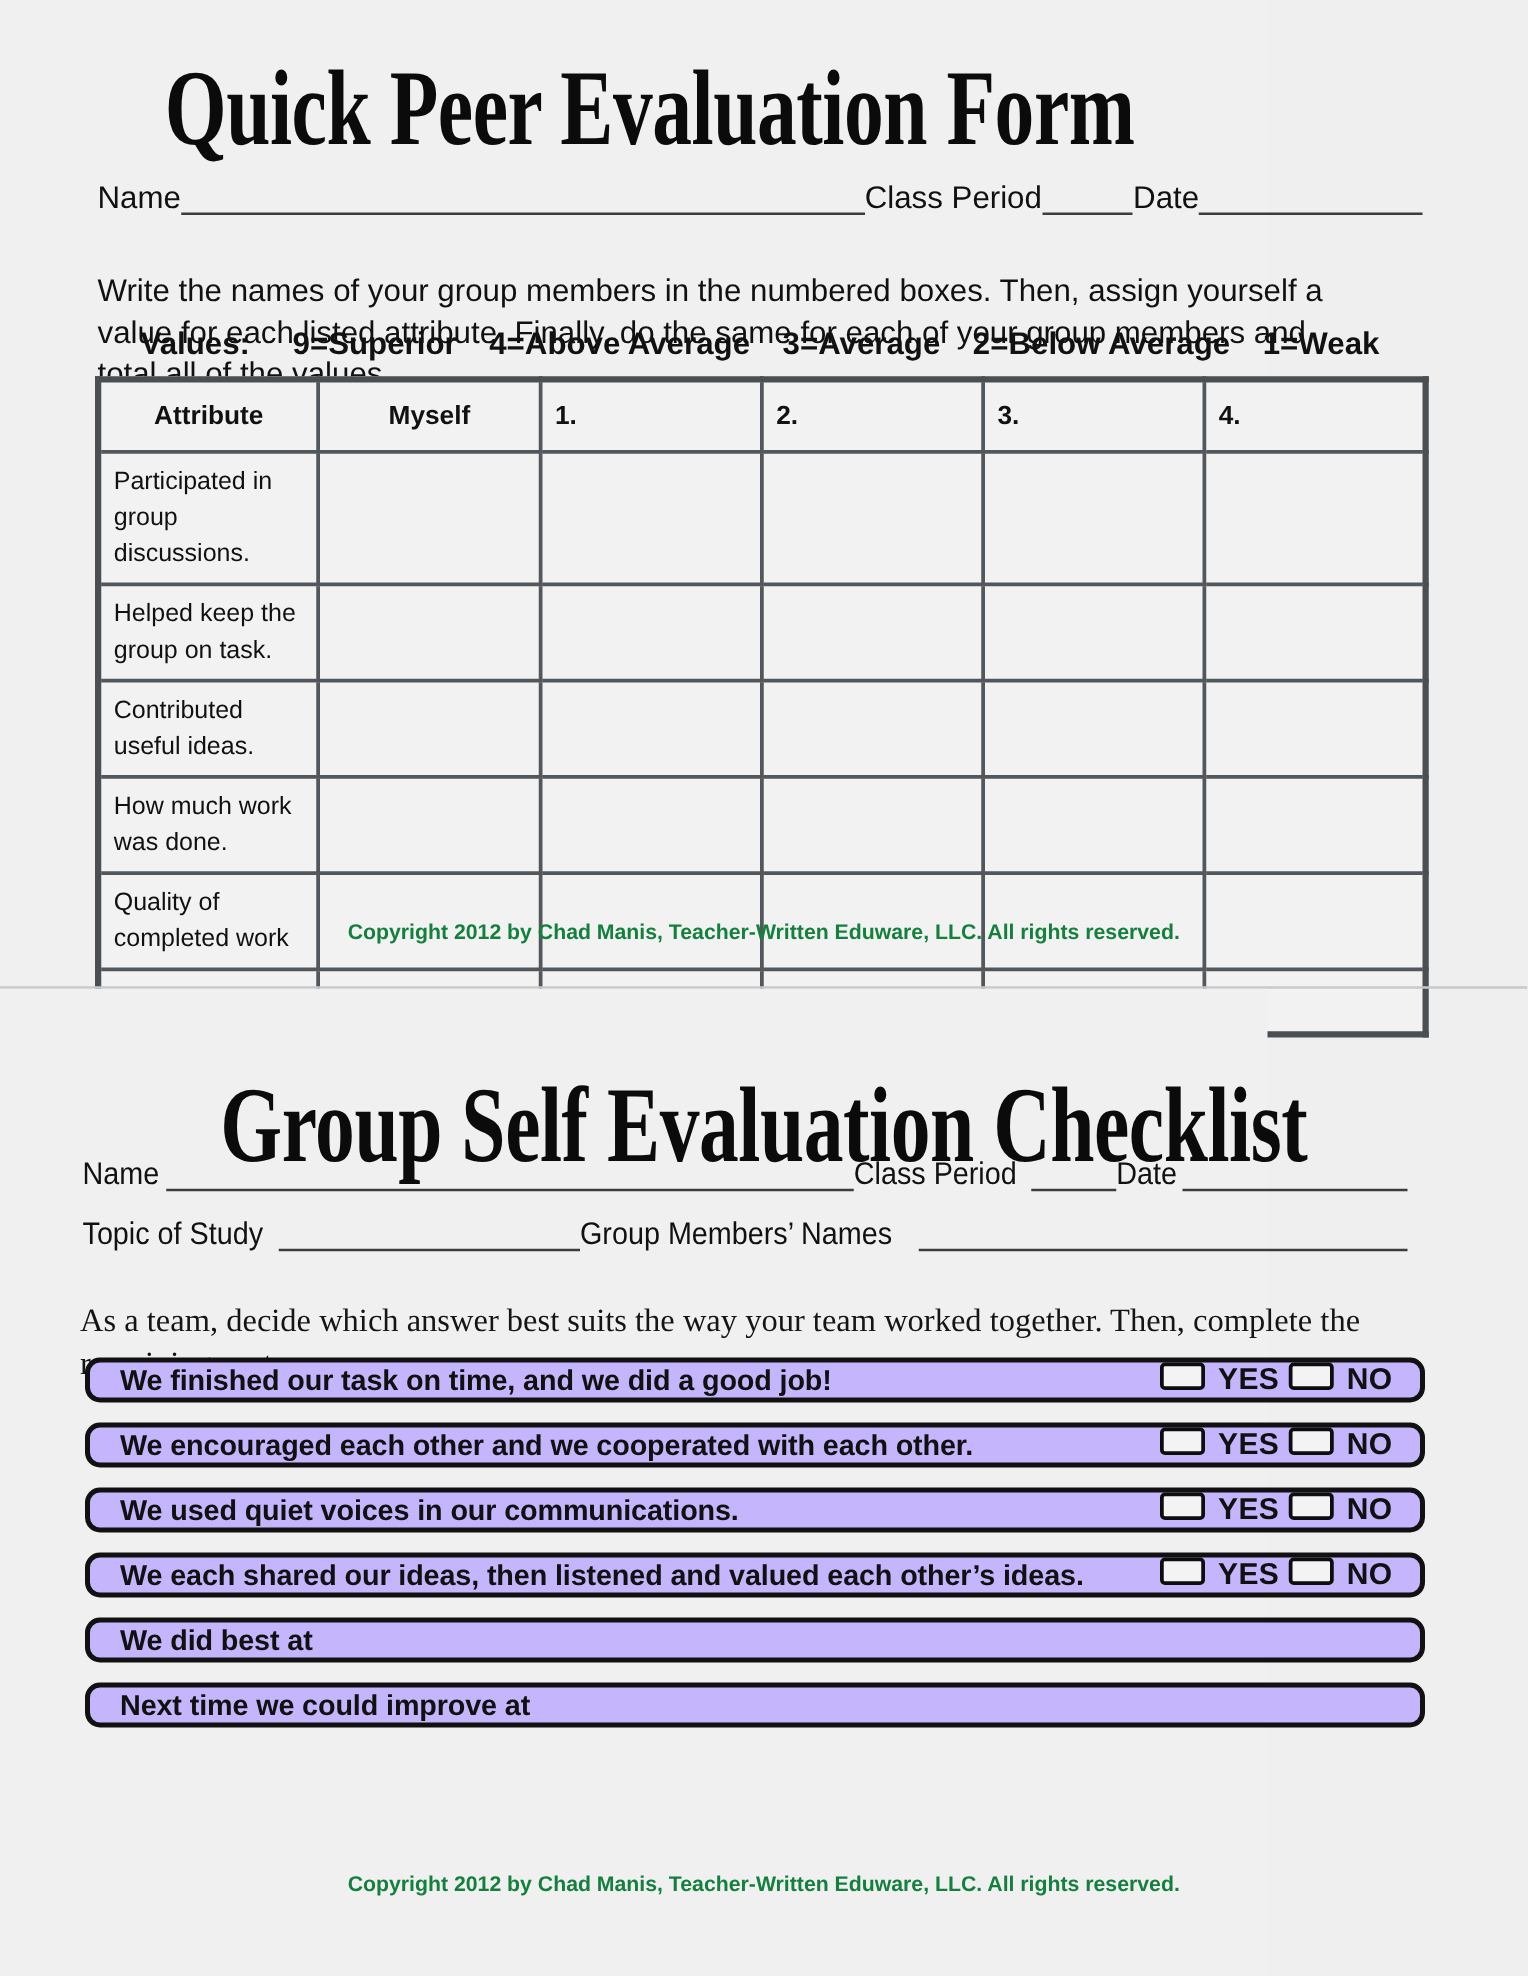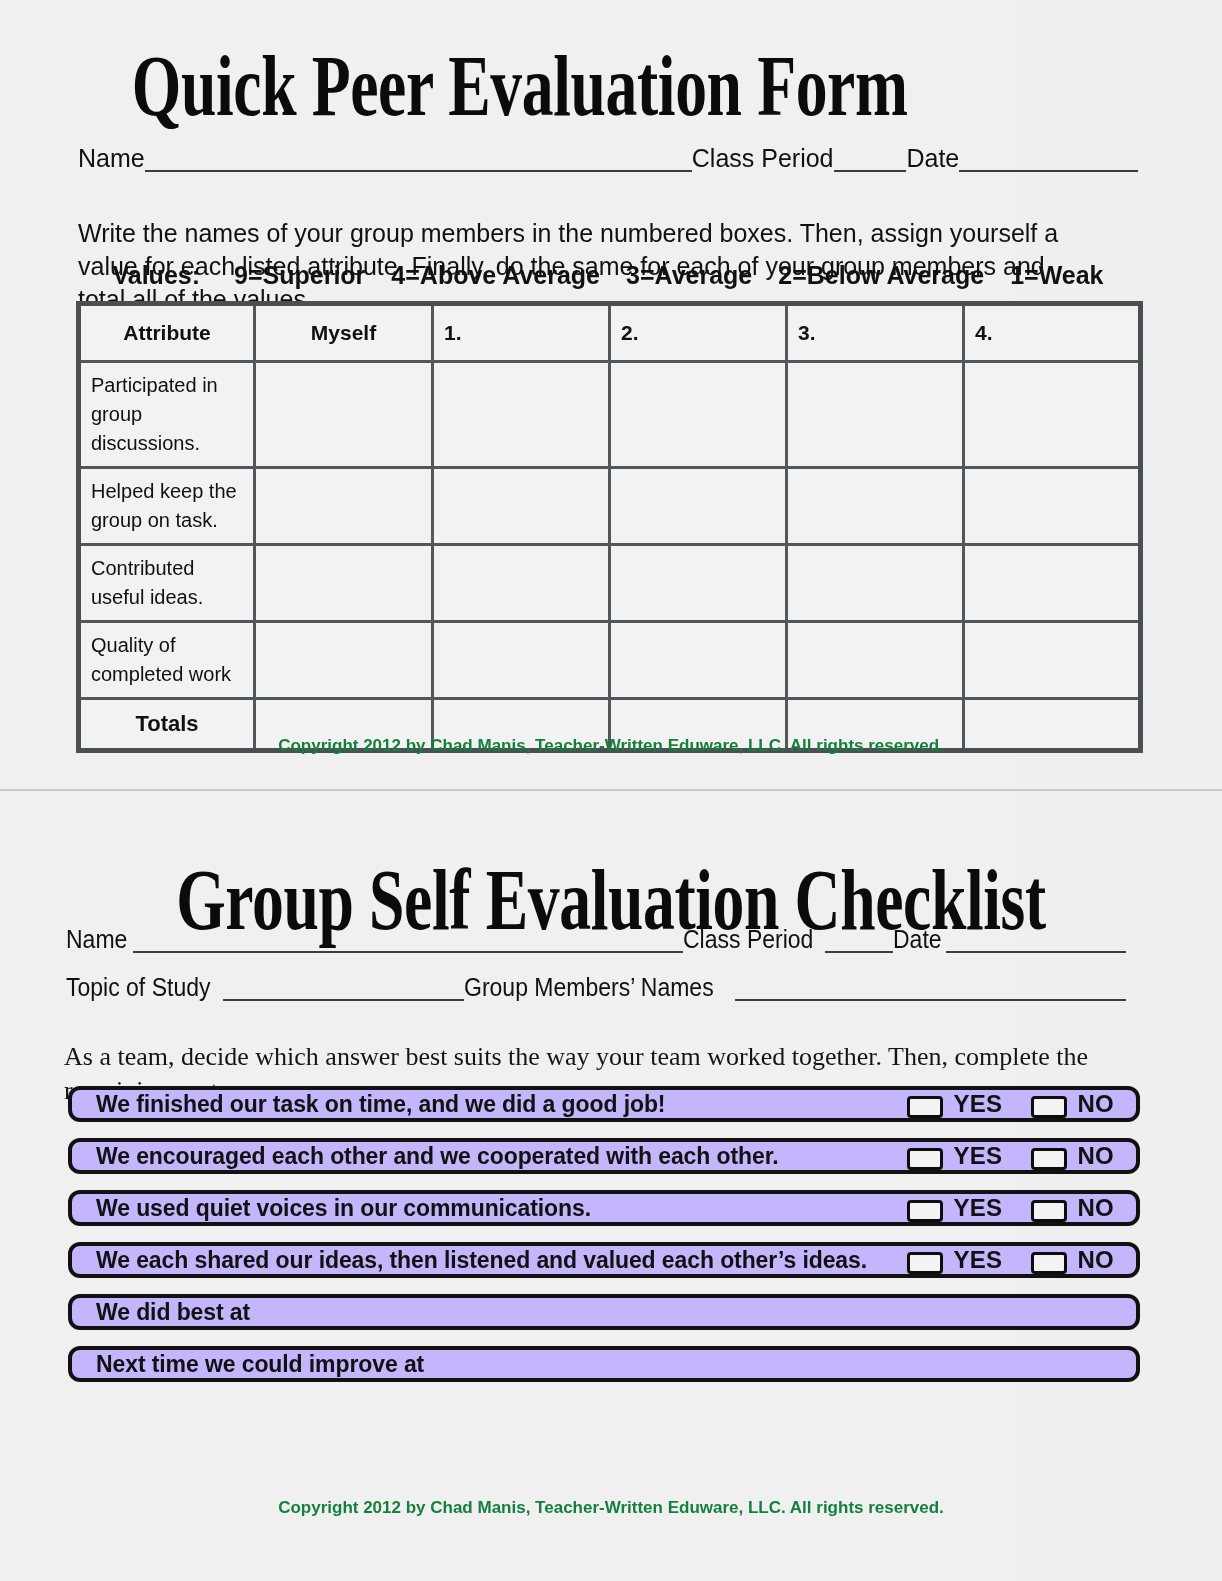--- a/index.html
+++ b/index.html
@@ -210,22 +210,22 @@
     white-space: nowrap;
     letter-spacing: -0.1px;
   }
   .answers {
     display: flex;
     align-items: center;
     padding-right: 22px;
   }
   .answer-group {
     display: flex;
-    align-items: flex-end;
-    margin-left: 29px;
+    align-items: flex-start;
+    margin-left: 8px;
   }
   .checkbox {
     width: 36px;
     height: 22px;
     border: 3px solid #0d0d0d;
     border-radius: 4px;
     background: #f3f3f3;
     box-sizing: border-box;
   }
   .answer-label {
@@ -295,20 +295,28 @@
       </tr>
       <tr>
         <td class="attr-cell">Contributed useful ideas.</td>
         <td class="blank-cell"></td>
         <td class="blank-cell"></td>
         <td class="blank-cell"></td>
         <td class="blank-cell"></td>
         <td class="blank-cell"></td>
       </tr>
       <tr>
+        <td class="attr-cell">How much work was done.</td>
+        <td class="blank-cell"></td>
+        <td class="blank-cell"></td>
+        <td class="blank-cell"></td>
+        <td class="blank-cell"></td>
+        <td class="blank-cell"></td>
+      </tr>
+      <tr>
         <td class="attr-cell">Quality of completed work</td>
         <td class="blank-cell"></td>
         <td class="blank-cell"></td>
         <td class="blank-cell"></td>
         <td class="blank-cell"></td>
         <td class="blank-cell"></td>
       </tr>
       <tr>
         <td class="totals-cell">Totals</td>
         <td></td>

